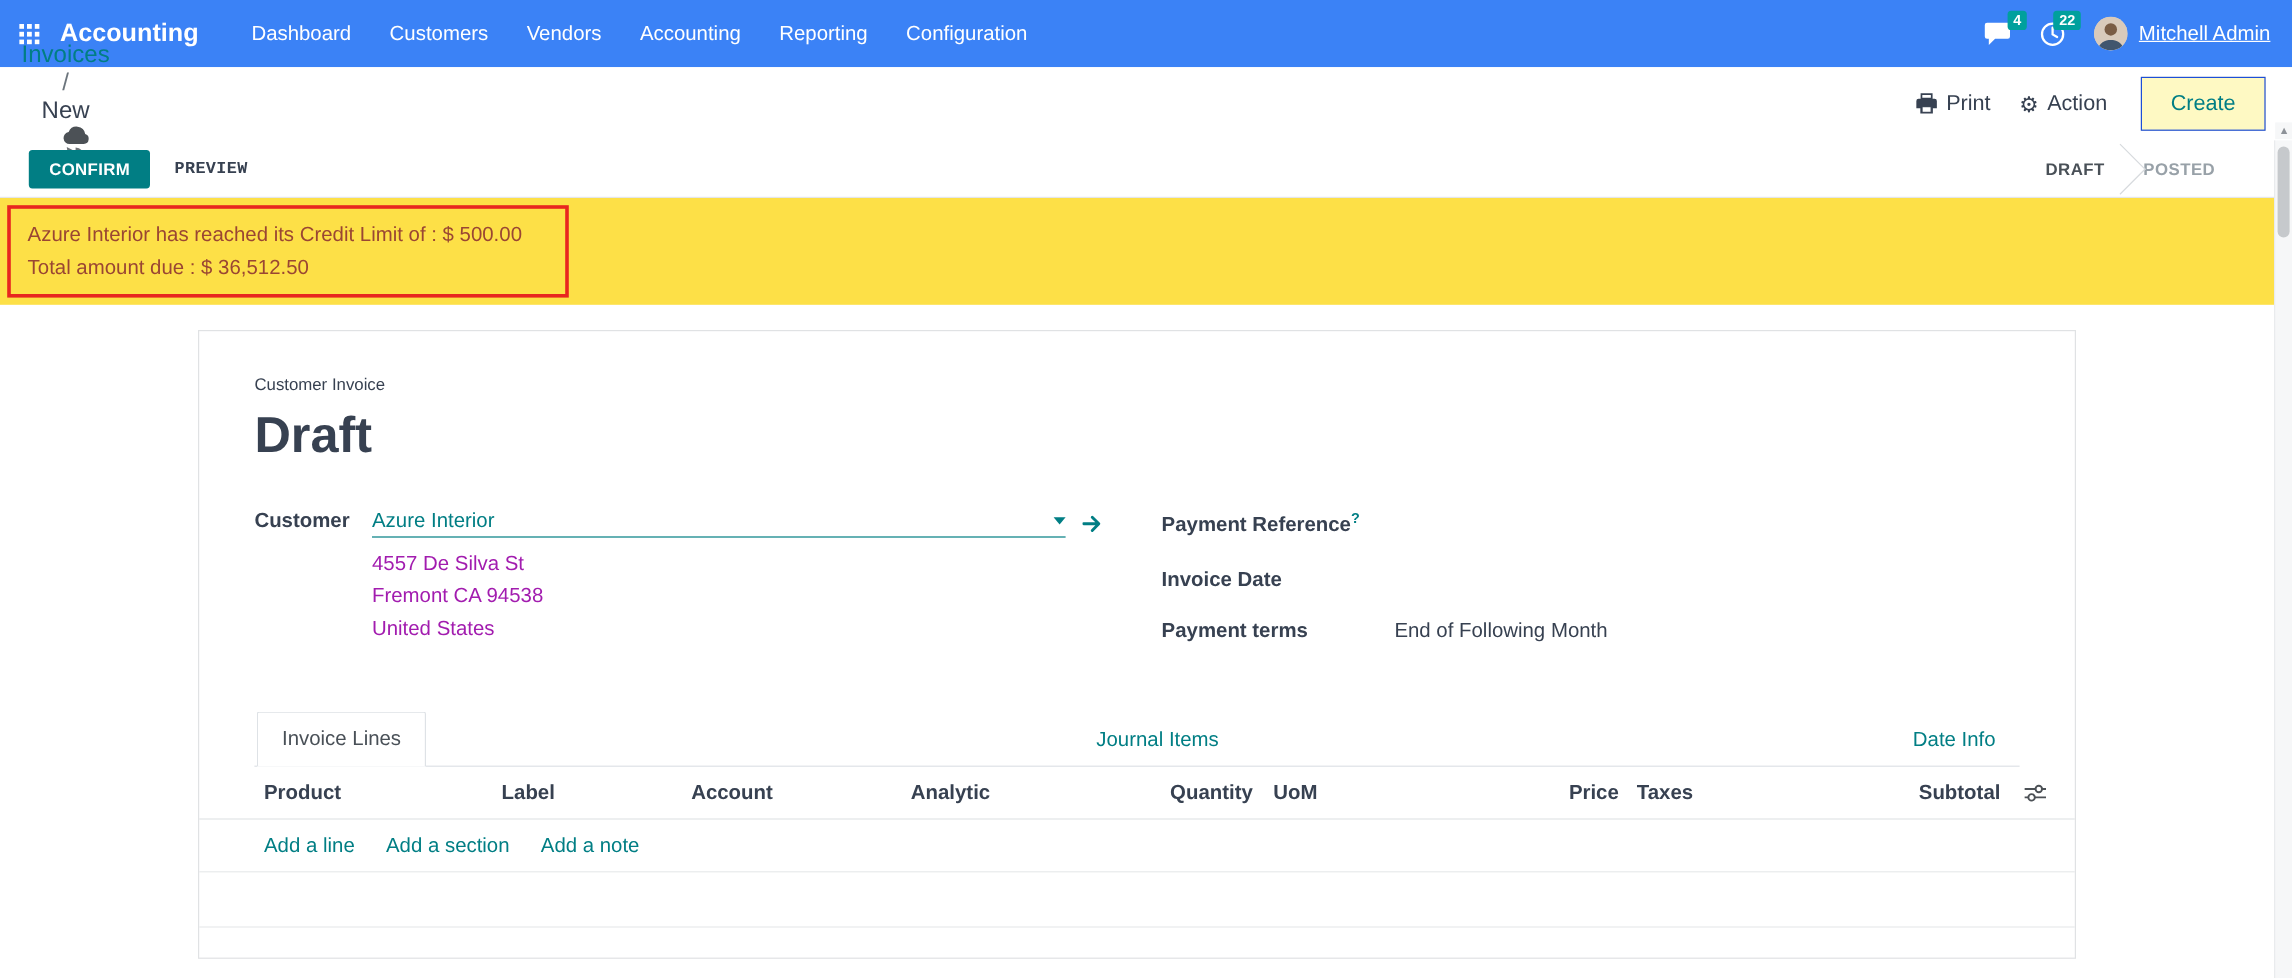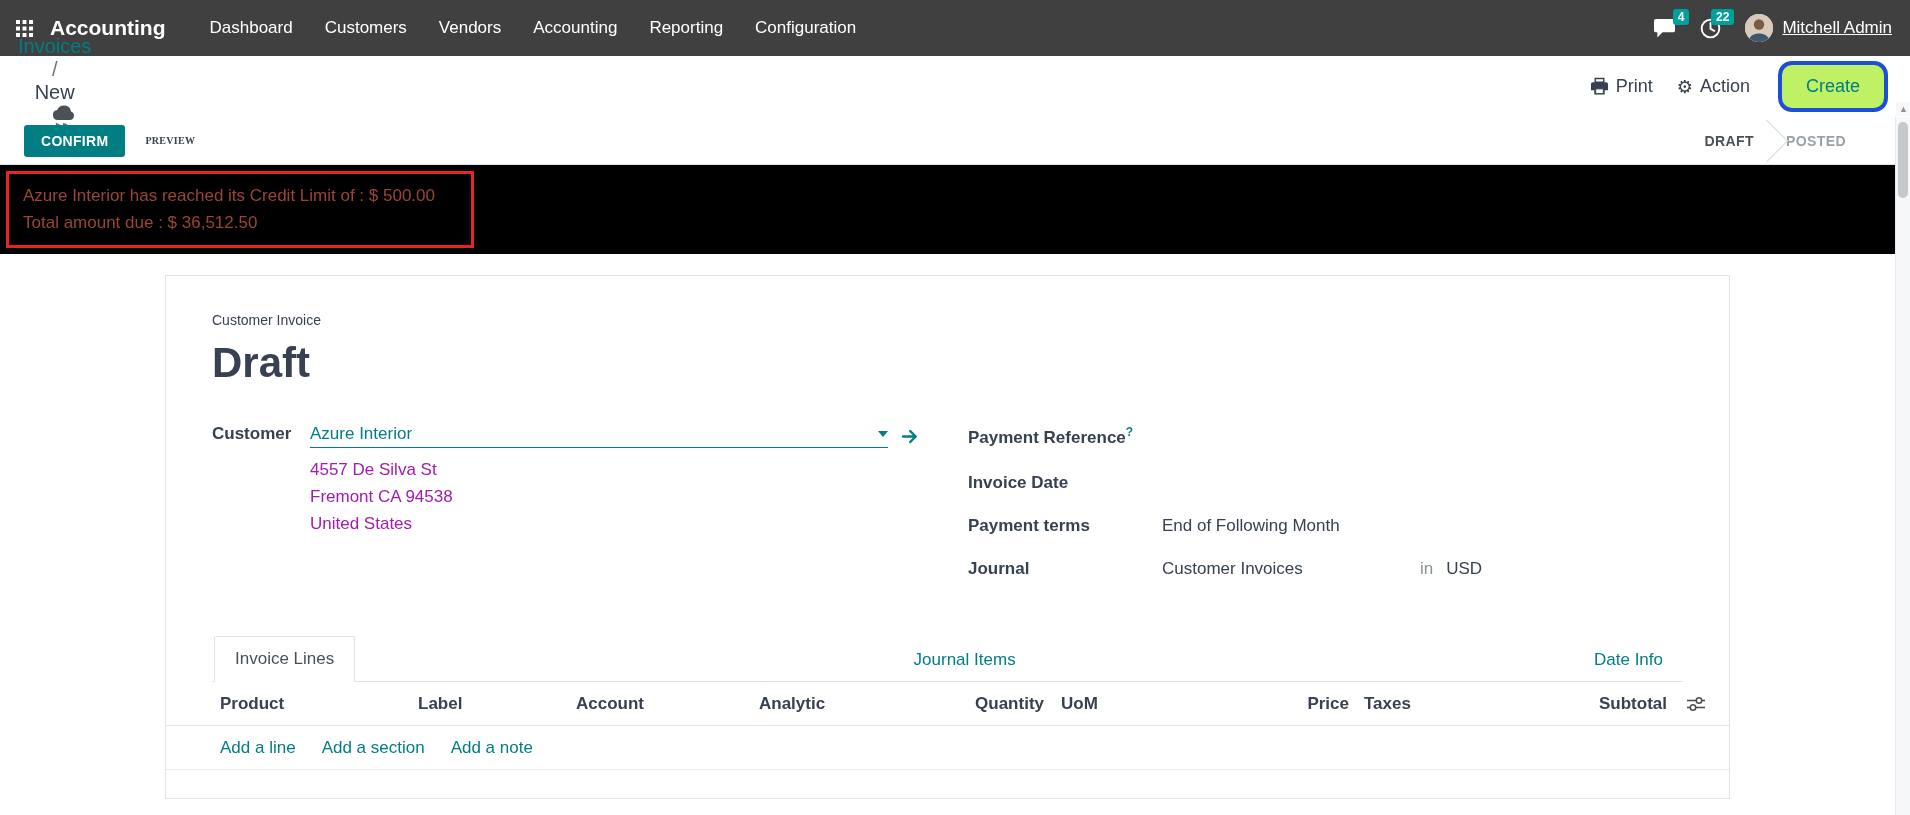--- a/index.html
+++ b/index.html
@@ -7,21 +7,21 @@
   body {
     width: 1910px; height: 815px;
     font-family: "Liberation Sans", sans-serif;
     background: #ffffff;
     overflow: hidden;
     position: relative;
   }
 
   
   .navbar {
-    height: 56px; background: #404040; color: #fff;
+    height: 56px; background: #3b82f6; color: #fff;
     display: flex; align-items: center; justify-content: space-between;
   }
   .nav-left { display: flex; align-items: center; height: 100%; }
   .apps-btn {
     width: 48px; height: 56px; background: transparent; border: none;
     display: flex; align-items: center; justify-content: center; cursor: pointer;
   }
   .app-name { font-size: 21px; font-weight: 700; color: #fff; margin: 0 28px 0 2px; cursor: pointer; }
   .nav-menu { display: flex; height: 100%; }
   .nav-menu .nav-item {
@@ -51,51 +51,51 @@
   .cloud-icon { margin-left: 16px; display: flex; align-items: center; cursor: pointer; }
   .undo-icon { margin-left: 16px; display: flex; align-items: center; cursor: pointer; }
   .cp-right { display: flex; align-items: center; }
   .flat-btn {
     background: none; border: none; color: #374151; font-size: 18px;
     display: flex; align-items: center; gap: 7px; padding: 6px 12px; cursor: pointer;
     font-family: inherit;
   }
   .gear-glyph { font-size: 18px; line-height: 1; }
   .create-btn {
-    margin-left: 16px; background: #bef264; border: 4px solid #1d4ed8; border-radius: 14px;
+    margin-left: 16px; background: #fef9c3; border: 1px solid #1d4ed8; border-radius: 0;
     color: #017e84; font-size: 18px; padding: 11px 24px; cursor: pointer; font-family: inherit;
   }
 
   
   .statusbar {
     height: 48px; background: #fff; border-bottom: 1px solid #e4e6e9;
     display: flex; align-items: center; justify-content: space-between; padding-left: 24px;
   }
   .sb-left { display: flex; align-items: center; gap: 6px; }
   .btn-confirm {
     background: #017e84; color: #fff; border: none; border-radius: 3px;
     font-size: 14px; font-weight: 700; letter-spacing: 0.3px;
     padding: 8px 17px; cursor: pointer; font-family: inherit;
   }
   .btn-preview {
-    background: none; border: none; color: #374151; font-size: 10px; font-weight: 700;
-    letter-spacing: 0.3px; padding: 8px 14px; cursor: pointer; font-family: Liberation Serif, serif;
+    background: none; border: none; color: #374151; font-size: 14px; font-weight: 700;
+    letter-spacing: 0.3px; padding: 8px 14px; cursor: pointer; font-family: Liberation Mono, monospace;
   }
   .sb-right { display: flex; align-items: center; margin-right: 40px; height: 100%; }
   .state-step { font-size: 14px; letter-spacing: 0.4px; padding: 0 24px; cursor: pointer; }
   .state-step.active { color: #495057; font-weight: 700; }
   .state-step.inactive { color: #98a1a8; font-weight: 600; }
   .state-chevron {
     width: 30px; height: 30px; border-top: 1px solid #d7dadd; border-right: 1px solid #d7dadd;
     transform: rotate(45deg); margin: 0 -20px 0 -26px; flex: none;
   }
 
   
   .alert-warning {
-    height: 89px; background: #000000; position: relative; width: 100%;
+    height: 89px; background: #fde047; position: relative; width: 100%;
   }
   .alert-highlight {
     position: absolute; left: 6px; top: 6px; width: 468px; height: 77px;
     border: 3px solid #e8261f; padding: 8px 14px;
     color: #9a4633; font-size: 17px; line-height: 27px;
   }
 
   
   .content {
     height: 561px; background: #fff; padding-right: 15px; position: relative;
@@ -345,28 +345,20 @@
             </div>
             <div class="rcol-input-empty"></div>
           </div>
           <div class="rcol-row">
             <div class="rcol-label">Invoice Date</div>
             <div class="rcol-input-empty"></div>
           </div>
           <div class="rcol-row">
             <div class="rcol-label">Payment terms</div>
             <div class="rcol-value">End of Following Month</div>
-          </div>
-          <div class="rcol-row">
-            <div class="rcol-label">Journal</div>
-            <div class="journal-wrap">
-              <div class="journal-value">Customer Invoices</div>
-              <span class="journal-in">in</span>
-              <span class="journal-currency">USD</span>
-            </div>
           </div>
         </div>
       </div>
 
       <div class="tabs">
         <div class="tab active">Invoice Lines</div>
         <div class="tab">Journal Items</div>
         <div class="tab">Date Info</div>
       </div>
     </div>

